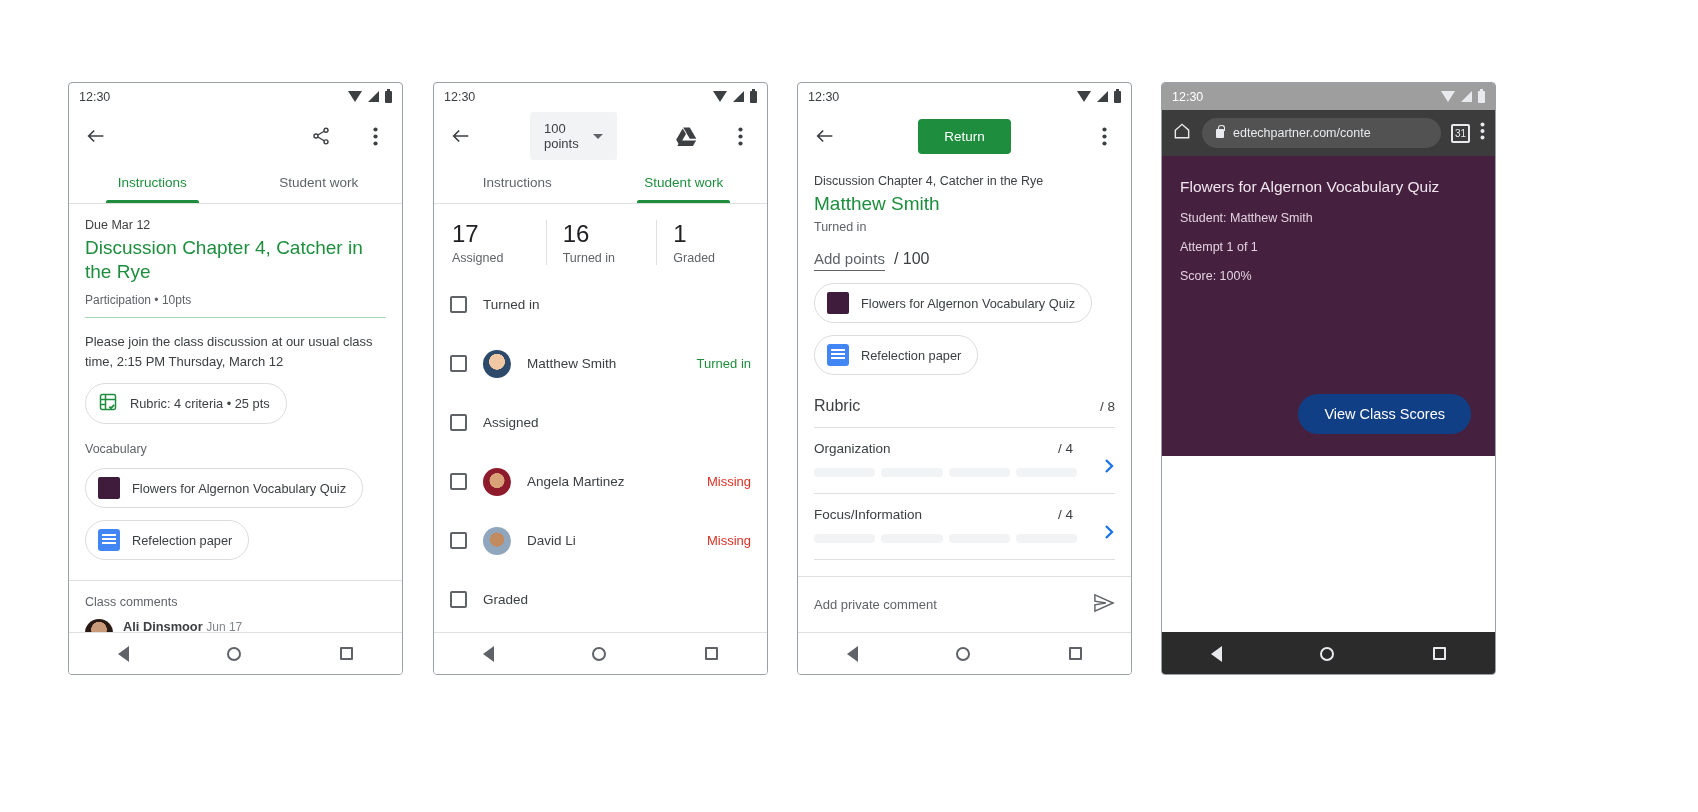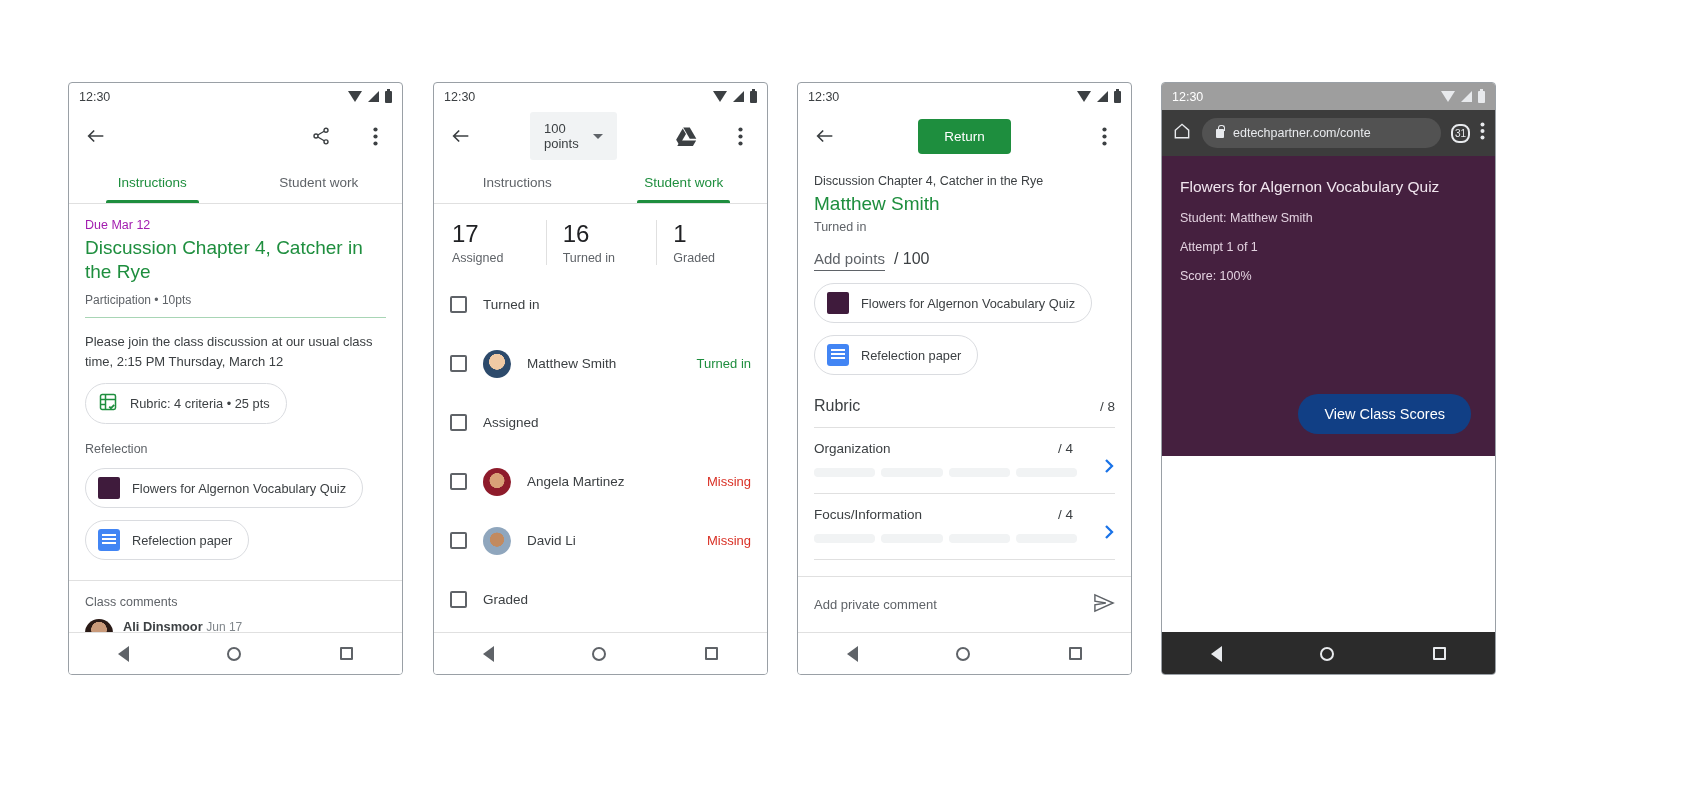--- a/index.html
+++ b/index.html
@@ -71,21 +71,21 @@
     font-size: 13.5px; color: #5f6368; position: relative; font-weight: 500;
   }
   .tab.active { color: #1e8e3e; }
   .tab.active::after {
     content:""; position:absolute; bottom:0; left:22%; right:22%;
     height: 3px; background:#1e8e3e; border-radius: 2px 2px 0 0;
   }
 
   
   .content { padding: 0 16px; }
-  .due { font-size: 12.5px; color: #a21caf; margin-top: 14px; }
+  .due { font-size: 12.5px; color: #404040; margin-top: 14px; }
   .title-green {
     font-size: 19px; color: #1e8e3e; line-height: 1.28; margin-top: 4px;
     font-weight: 400;
   }
   .subinfo { font-size: 12px; color: #5f6368; margin-top: 8px; }
   .rule-green { height: 1.5px; background: #a8d5b5; margin: 10px 0 0 0; }
   .para { font-size: 13px; color: #3c4043; line-height: 1.5; margin-top: 14px; }
 
   .chip {
     display: inline-flex; align-items:center; gap: 12px;
@@ -202,21 +202,21 @@
     font-size:12.5px; color:#e8eaed; overflow:hidden; white-space:nowrap;
   }
   .lock {
     width:8px;height:9px;background:#e8eaed;border-radius:1px;position:relative;flex:none;
   }
   .lock::before{
     content:"";position:absolute;left:1.5px;top:-4px;width:5px;height:5px;
     border:1.5px solid #e8eaed;border-bottom:none;border-radius:3px 3px 0 0;
   }
   .tabcount {
-    width:19px;height:19px;border:2px solid #e8eaed;border-radius:8px;
+    width:19px;height:19px;border:2px solid #e8eaed;border-radius:2px;
     font-size:10px;color:#e8eaed;display:flex;align-items:center;
     justify-content:center;flex:none;
   }
   .site-header {
     background:#45203f; color:#fff; font-size:21px; padding:18px 18px 16px 18px;
     border-bottom:1px solid #5a2f53;
   }
   .site-body { background:#45203f; padding: 22px 18px 0 18px; min-height:300px; position:relative; }
   .site-title { color:#f1e6ef; font-size:15.5px; }
   .site-meta { color:#e3d2e0; font-size:12.5px; margin-top:15px; }
@@ -281,21 +281,21 @@
         <span>
           <svg width="20" height="20" viewBox="0 0 24 24" fill="none" stroke="#1e8e3e" stroke-width="1.8">
             <rect x="3" y="3" width="18" height="18" rx="2"></rect>
             <path d="M3 9h18M9 3v18M3 15h6"></path>
             <path d="M13.5 17.5l2 2 4-4" stroke-width="2.2"></path>
           </svg>
         </span>
         <span>Rubric: 4 criteria • 25 pts</span>
       </div>
 
-      <div class="sect-label">Refelection</div>
+      <div class="sect-label">Vocabulary</div>
 
       <div class="chip">
         <span class="sq-purple"></span>
         <span>Flowers for Algernon Vocabulary Quiz</span>
       </div>
       <br>
       <div class="chip">
         <span class="sq-blue"></span>
         <span>Refelection paper</span>
       </div>

